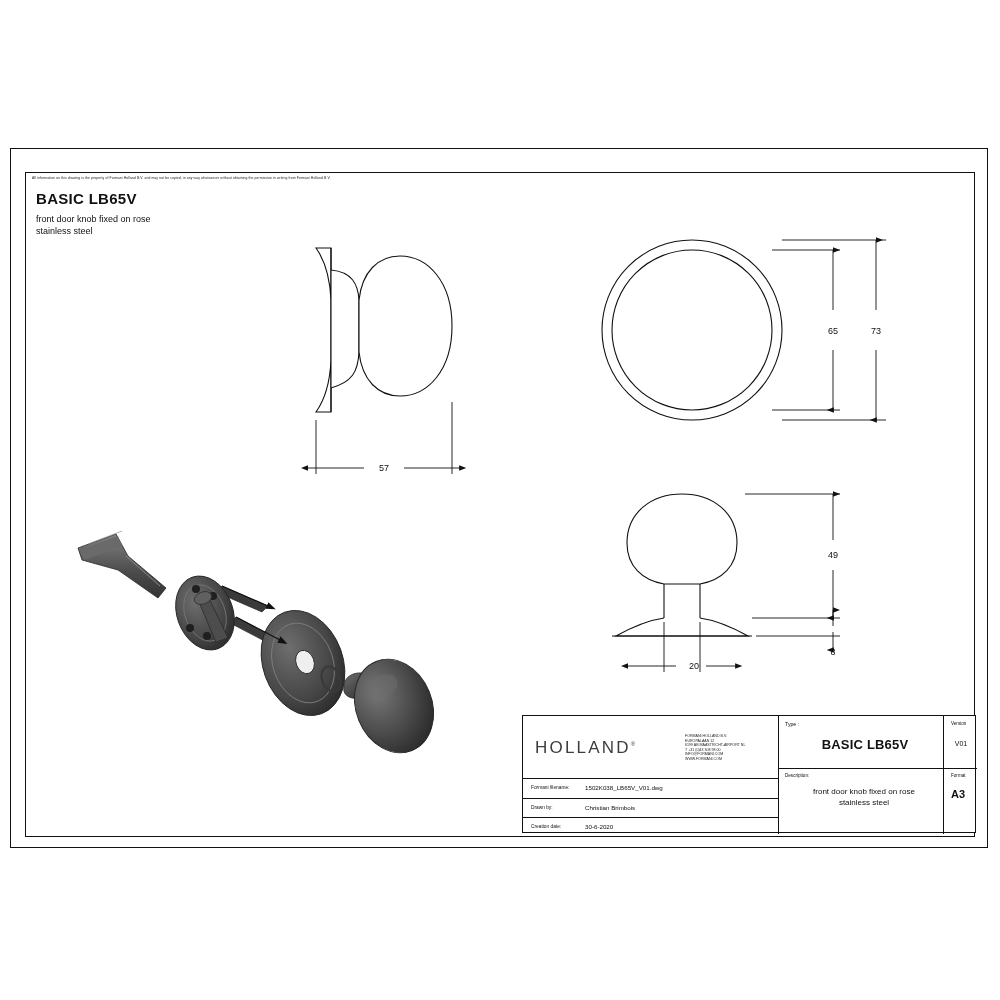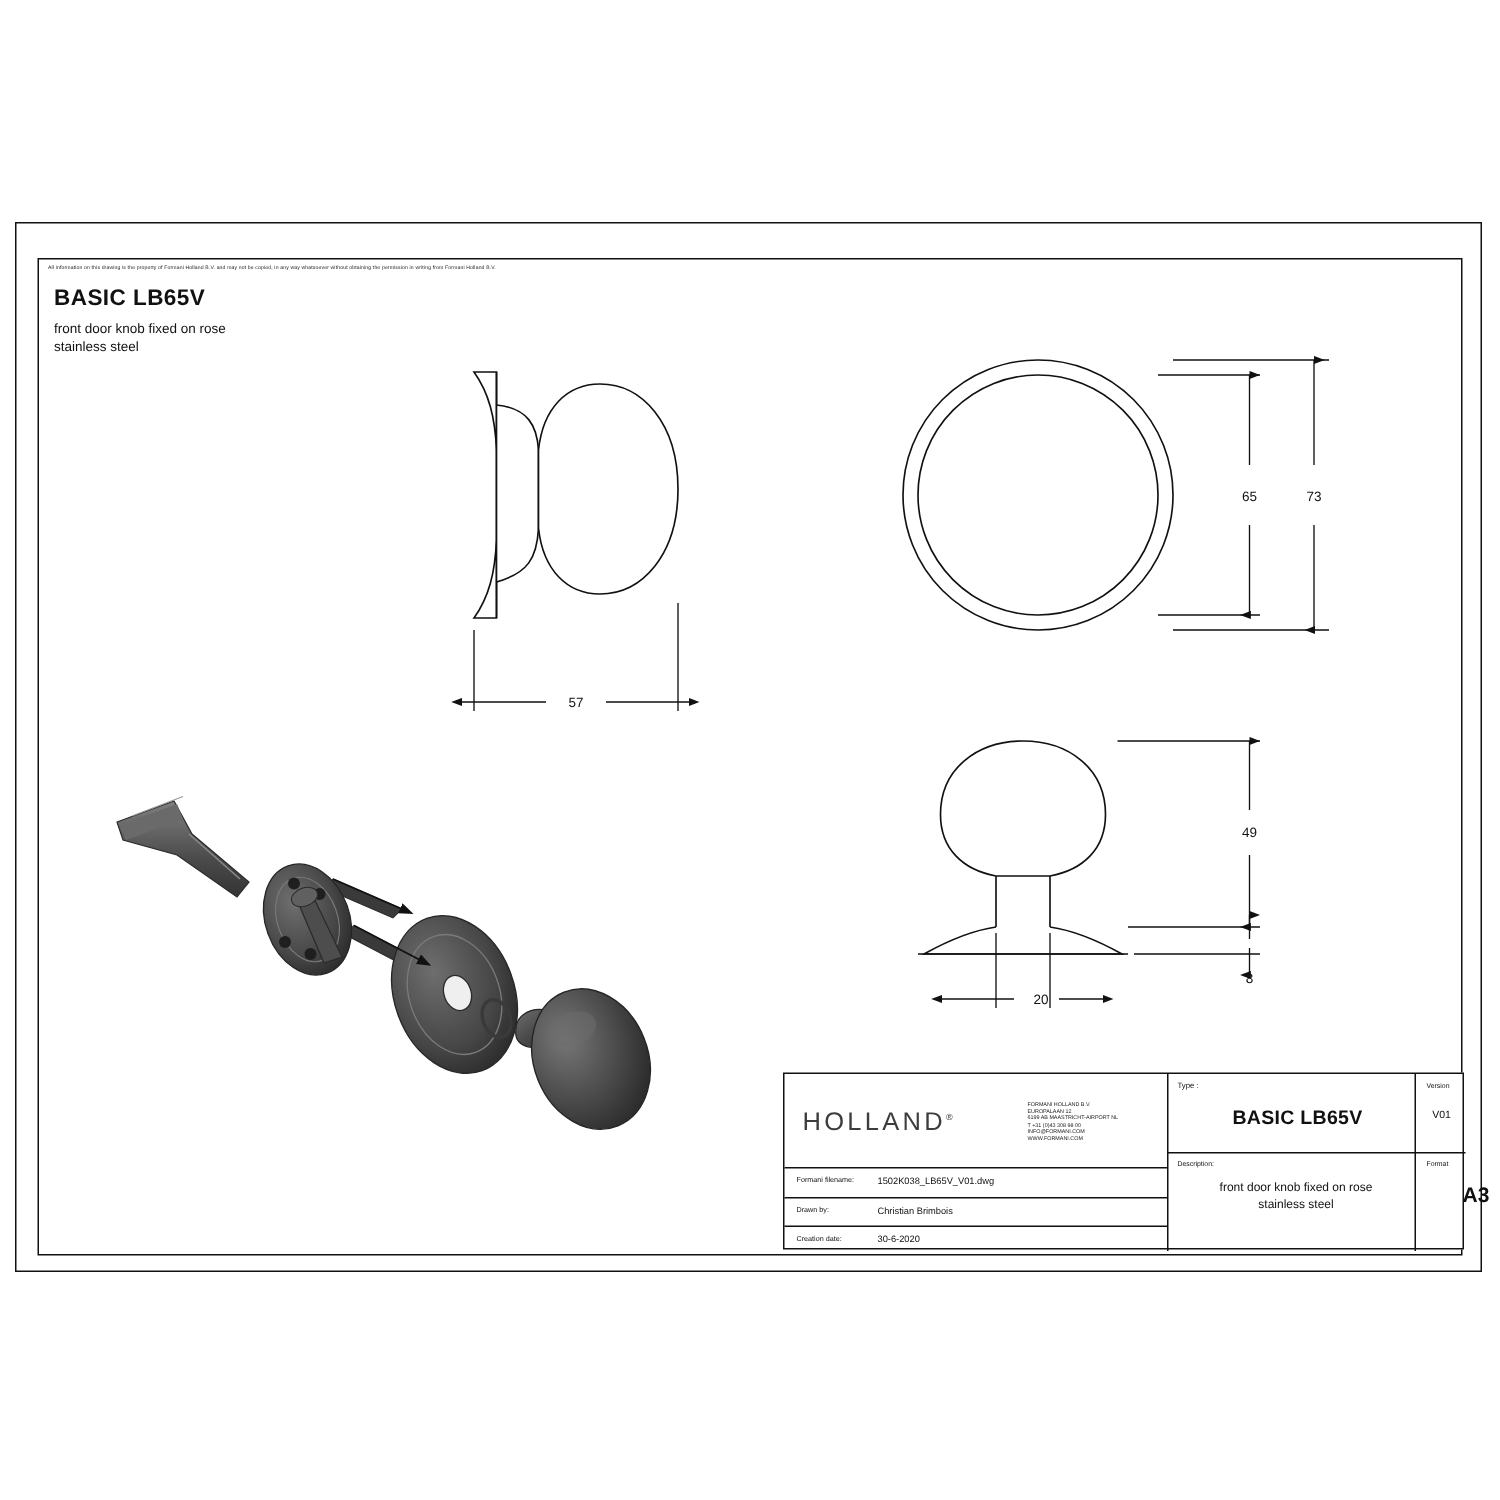--- a/index.html
+++ b/index.html
@@ -177,25 +177,24 @@
     line-height: 11px;
   }
   .tb-format-label {
     position: absolute;
     left: 428px;
     top: 57px;
     font-size: 4.6px;
   }
   .tb-format-val {
     position: absolute;
-    left: 447px;
+    left: 428px;
     top: 72px;
     width: 28px;
-    text-align: center;
-    font-size: 14px;
+    font-size: 11px;
     font-weight: bold;
   }
   .tb-row-label {
     position: absolute;
     font-size: 4.8px;
     color: #111;
   }
   .tb-row-val {
     position: absolute;
     font-size: 6.2px;

